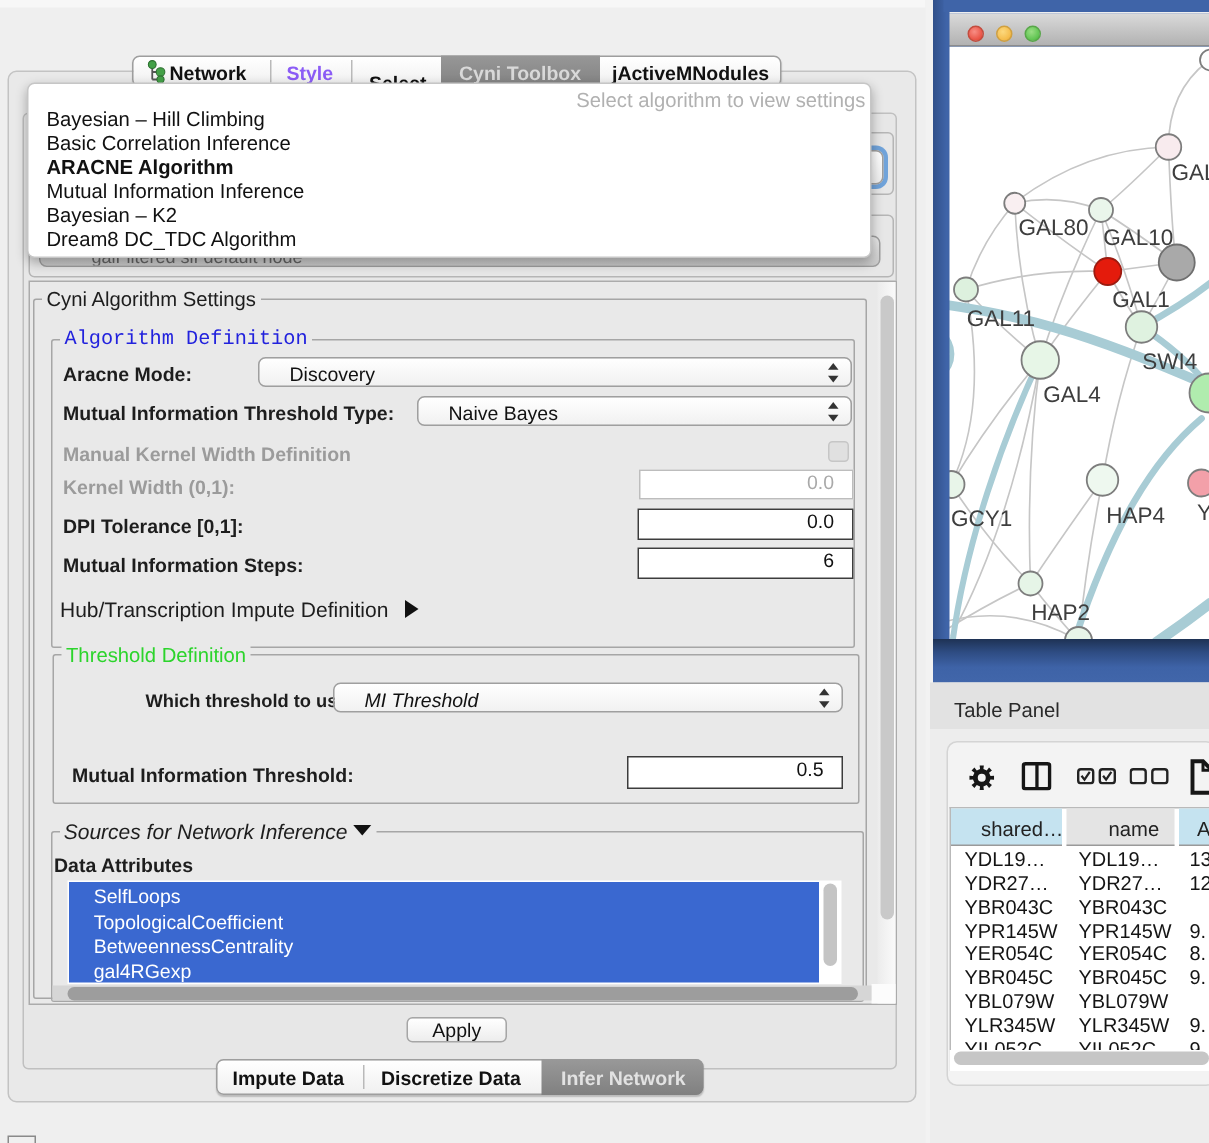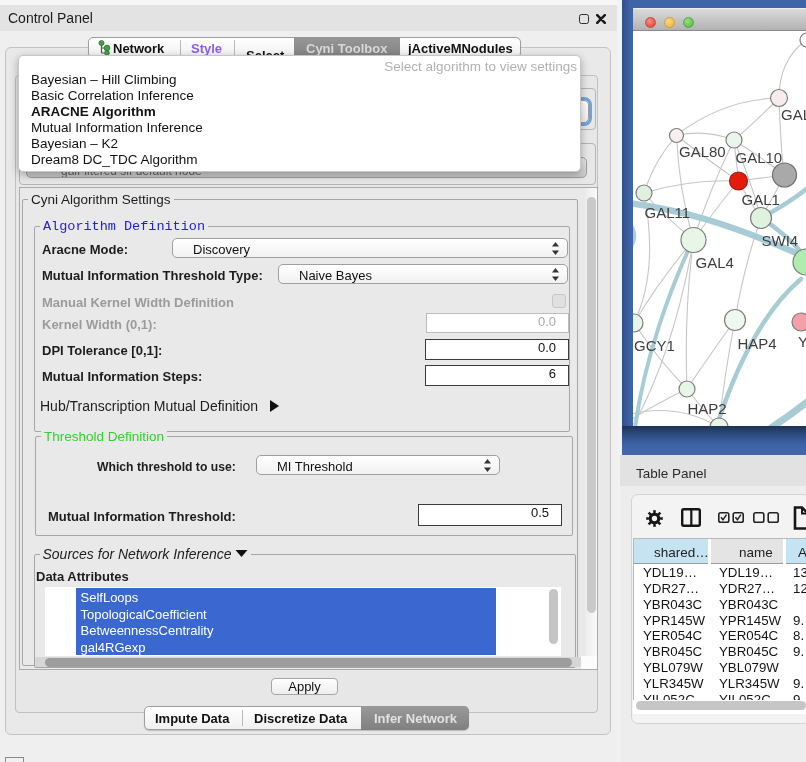--- a/index.html
+++ b/index.html
@@ -15,27 +15,20 @@
   .tf { position:absolute; background:#fff; border:1px solid #3c3c3c; font-size:13px; color:#111; text-align:right; padding-right:12px; }
   .lbl { position:absolute; font-size:13px; font-weight:bold; color:#1d1d1d; white-space:nowrap; }
 </style>
 </head>
 <body>
 
 <div class="abs" style="left:0;top:0;width:617px;height:762px;background:#efefef;">
 
   <div class="abs" style="left:0;top:0;width:617px;height:5px;background:#f7f7f7;"></div>
 
-  <div class="abs" style="left:0;top:5px;width:617px;height:26px;background:#e3e3e3;">
-    <div class="abs" style="left:8px;top:5px;font-size:14px;color:#1c1c1c;">Control Panel</div>
-    <div class="abs" style="left:579px;top:8.5px;width:10px;height:10.5px;border:1.6px solid #2b2b2b;border-radius:2.5px;"></div>
-    <svg class="abs" style="left:596px;top:9px;" width="10" height="10" viewBox="0 0 10 10">
-        <path d="M1.2 1.2 L8.8 8.8 M8.8 1.2 L1.2 8.8" stroke="#1b1b1b" stroke-width="2.6" stroke-linecap="round"></path>
-      </svg>
-  </div>
 
   <div class="abs" style="left:4.5px;top:47px;width:606px;height:688px;background:#e9e9e9;border:1px solid #c3c3c3;border-radius:6px;"></div>
 
   <div class="abs" style="left:15px;top:75px;width:583px;height:638px;background:#e7e7e7;border:1px solid #c0c0c0;border-radius:4px;"></div>
 
   <div class="abs" style="left:88px;top:37px;width:433px;height:21px;background:linear-gradient(#ffffff,#f0f0f0);border:1px solid #9e9e9e;border-radius:5px;box-shadow:0 1px 1px rgba(0,0,0,0.15);"></div>
   <div class="abs" style="left:180px;top:40px;width:1px;height:15px;background:#b9b9b9;"></div>
   <div class="abs" style="left:234px;top:40px;width:1px;height:15px;background:#b9b9b9;"></div>
   <div class="abs" style="left:294px;top:37px;width:106px;height:21px;background:linear-gradient(#979797,#828282);"></div>
   <svg class="abs" style="left:97px;top:39px;" width="15" height="17" viewBox="0 0 15 17">
@@ -93,48 +86,48 @@
 
   <div class="lbl" style="left:42px;top:317px;color:#9b9b9b;">Kernel Width (0,1):</div>
   <div class="tf" style="left:426px;top:313px;width:143px;height:20px;border:1px solid #bdbdbd;color:#a9a9a9;">0.0</div>
 
   <div class="lbl" style="left:42px;top:343px;">DPI Tolerance [0,1]:</div>
   <div class="tf" style="left:425px;top:339px;width:144px;height:21px;">0.0</div>
 
   <div class="lbl" style="left:42px;top:369px;">Mutual Information Steps:</div>
   <div class="tf" style="left:425px;top:365px;width:144px;height:21px;">6</div>
 
-  <div class="abs" style="left:40px;top:398px;font-size:14px;color:#1d1d1d;">Hub/Transcription Mutual Definition</div>
+  <div class="abs" style="left:40px;top:398px;font-size:14px;color:#1d1d1d;">Hub/Transcription Impute Definition</div>
   <svg class="abs" style="left:268px;top:399px;" width="12" height="14" viewBox="0 0 12 14">
       <path d="M2 1 L11 7 L2 13 Z" fill="#111"></path>
     </svg>
 
   <div class="fs" style="left:35px;top:436px;width:538px;height:100px;">
     <span class="lg" style="color:#2cd42c;">Threshold Definition</span>
   </div>
   <div class="lbl" style="left:97px;top:459.5px;font-size:12.2px;">Which threshold to use:</div>
-  <div class="combo" style="left:256px;top:455px;width:244px;height:20px;">
+  <div class="combo" style="left:222px;top:455px;width:340px;height:20px;font-style:italic;">
       <span class="txt">MI Threshold</span>
     <svg class="arr" viewBox="0 0 9 15">
         <path d="M4.5 1 L8 5.5 L1 5.5 Z" fill="#333"></path>
         <path d="M4.5 14 L8 9.5 L1 9.5 Z" fill="#333"></path>
       </svg>
   </div>
   <div class="lbl" style="left:48px;top:509px;">Mutual Information Threshold:</div>
   <div class="tf" style="left:418px;top:504px;width:144px;height:22px;">0.5</div>
 
   <div class="fs" style="left:33.5px;top:554px;width:542px;height:114px;">
     <span class="lg" style="color:#1d1d1d;font-weight:normal;font-size:14px;font-style:italic;">Sources for Network Inference <svg width="13" height="9" viewBox="0 0 13 9" style="vertical-align:1px;">
           <path d="M0.5 1 L12.5 1 L6.5 8 Z" fill="#111"></path>
         </svg></span>
   </div>
   <div class="lbl" style="left:36px;top:569px;">Data Attributes</div>
 
   <div class="abs" style="left:45px;top:587px;width:516px;height:69px;background:#ffffff;"></div>
-  <div class="abs" style="left:45.5px;top:588px;width:420px;height:67px;background:#3a68d0;color:#fff;font-size:13px;line-height:16.6px;padding-left:5px;padding-top:2px;margin-left:30px;">SelfLoops<br>TopologicalCoefficient<br>BetweennessCentrality<br>gal4RGexp</div>
+  <div class="abs" style="left:45.5px;top:588px;width:500px;height:67px;background:#3a68d0;color:#fff;font-size:13px;line-height:16.6px;padding-left:17px;padding-top:2px;">SelfLoops<br>TopologicalCoefficient<br>BetweennessCentrality<br>gal4RGexp</div>
   <div class="abs" style="left:549px;top:589px;width:9px;height:55px;background:#c4c4c4;border-radius:5px;"></div>
 
   <div class="abs" style="left:35px;top:657px;width:546px;height:10px;background:#d6d6d6;"></div>
   <div class="abs" style="left:45px;top:658px;width:527px;height:9px;background:#9d9d9d;border-radius:4.5px;"></div>
 
   <div class="abs" style="left:271px;top:678px;width:67px;height:17px;background:linear-gradient(#ffffff,#ededed);border:1px solid #a6a6a6;border-radius:4px;text-align:center;font-size:13px;color:#111;line-height:16px;">Apply</div>
 
   <div class="abs" style="left:144px;top:706px;width:325px;height:24px;background:linear-gradient(#ffffff,#f0f0f0);border:1px solid #9e9e9e;border-radius:5px;box-shadow:0 1px 1px rgba(0,0,0,0.2);"></div>
   <div class="abs" style="left:242px;top:710px;width:1px;height:16px;background:#b9b9b9;"></div>
   <div class="abs" style="left:361px;top:706px;width:108px;height:24px;background:linear-gradient(#999999,#808080);border-radius:0 5px 5px 0;"></div>

